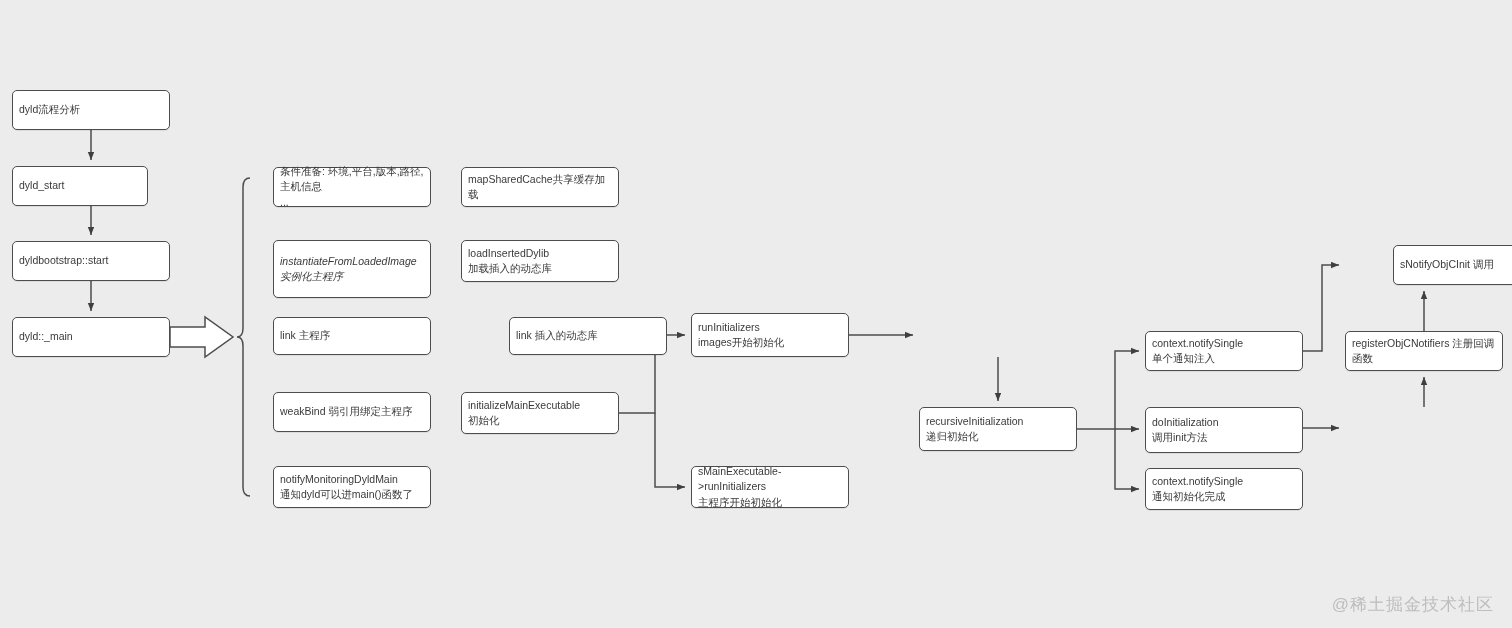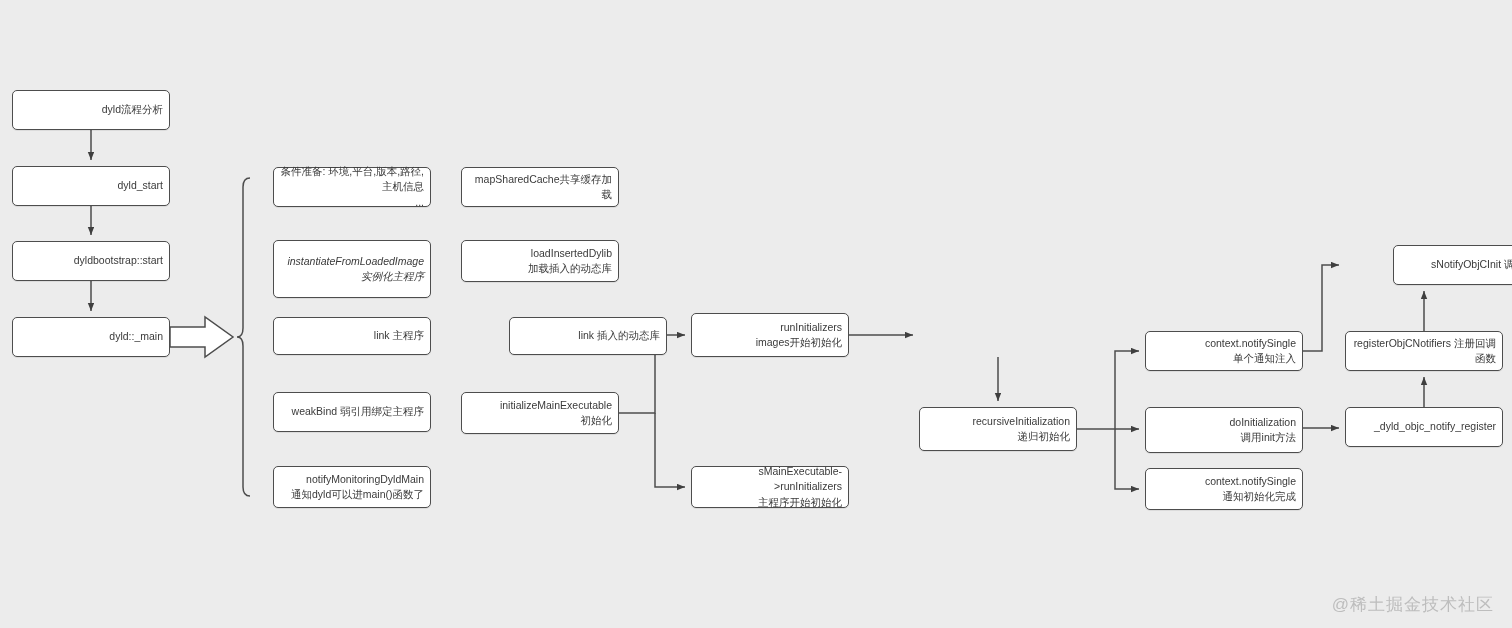--- a/index.html
+++ b/index.html
@@ -20,21 +20,21 @@
   }
   .node {
     position: absolute;
     box-sizing: border-box;
     background: #ffffff;
     border: 1.6px solid #4d4d4d;
     border-radius: 5px;
     display: flex;
     align-items: center;
     justify-content: center;
-    text-align: right;
+    text-align: left;
     color: #3a3a3a;
     font-size: 10.5px;
     line-height: 1.45;
     padding: 12px 6px;
     box-shadow: 0 1px 0 rgba(0,0,0,0.07);
     white-space: pre-line;
   }
   .node .label {
     display: block;
     width: 100%;
@@ -91,21 +91,21 @@
       <path d="M1115,429 L1115,489 L1139,489" marker-end="url(#arrow)"></path>
 
       <path d="M1303,351 L1322,351 L1322,265 L1339,265" marker-end="url(#arrow)"></path>
       <path d="M1303,428 L1339,428" marker-end="url(#arrow)"></path>
       <line x1="1424" y1="407" x2="1424" y2="377" marker-end="url(#arrow)"></line>
       <line x1="1424" y1="331" x2="1424" y2="291" marker-end="url(#arrow)"></line>
     </g>
   </svg>
 
   <div class="node" style="left: 12px; top: 90px; width: 158px; height: 40px;"><span class="label">dyld流程分析</span></div>
-  <div class="node" style="left: 12px; top: 166px; width: 158px; height: 40px;"><span class="label">dyld_start</span></div>
+  <div class="node" style="left: 12px; top: 166px; width: 136px; height: 40px;"><span class="label">dyld_start</span></div>
   <div class="node" style="left: 12px; top: 241px; width: 158px; height: 40px;"><span class="label">dyldbootstrap::start</span></div>
   <div class="node" style="left: 12px; top: 317px; width: 158px; height: 40px;"><span class="label">dyld::_main</span></div>
 
   <div class="node" style="left: 273px; top: 167px; width: 158px; height: 40px;"><span class="label">条件准备: 环境,平台,版本,路径,主机信息
 ...</span></div>
   <div class="node" style="left: 273px; top: 240px; width: 158px; height: 58px; font-style: italic;"><span class="label">instantiateFromLoadedImage
 实例化主程序</span></div>
   <div class="node" style="left: 273px; top: 317px; width: 158px; height: 38px;"><span class="label">link 主程序</span></div>
   <div class="node" style="left: 273px; top: 392px; width: 158px; height: 40px;"><span class="label">weakBind 弱引用绑定主程序</span></div>
   <div class="node" style="left: 273px; top: 466px; width: 158px; height: 42px;"><span class="label">notifyMonitoringDyldMain
@@ -128,16 +128,15 @@
 
   <div class="node" style="left: 1145px; top: 331px; width: 158px; height: 40px;"><span class="label">context.notifySingle
 单个通知注入</span></div>
   <div class="node" style="left: 1145px; top: 407px; width: 158px; height: 46px;"><span class="label">doInitialization
 调用init方法</span></div>
   <div class="node" style="left: 1145px; top: 468px; width: 158px; height: 42px;"><span class="label">context.notifySingle
 通知初始化完成</span></div>
 
   <div class="node" style="left: 1345px; top: 245px; width: 139px; height: 40px; margin-left: 48px;"><span class="label">sNotifyObjCInit 调用</span></div>
   <div class="node" style="left: 1345px; top: 331px; width: 158px; height: 40px;"><span class="label">registerObjCNotifiers 注册回调函数</span></div>
-  <div class="node" style="left: 1345px; top: 407px; width: 158px; height: 40px;"><span class="label">_dyld_objc_notify_register</span></div>
 
   <div class="watermark">@稀土掘金技术社区</div>
 </div>
 
 </body></html>

